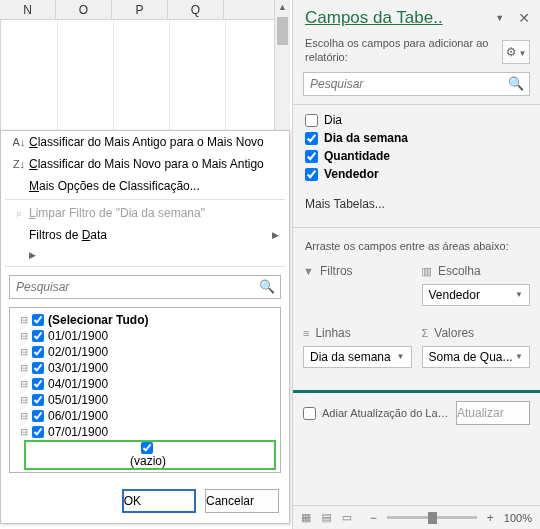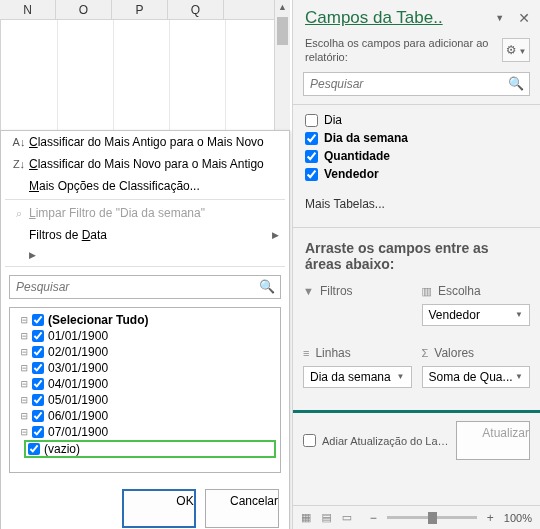--- a/index.html
+++ b/index.html
@@ -29,50 +29,50 @@
 .search-box { position: relative; border: 1px solid #b5b5b5; width: 100%; height: 24px; }
 .search-box input { border: none; outline: none; width: calc(100% - 24px); height: 100%; padding: 0 6px; font-style: italic; color: #888; }
 .search-box .mag { position: absolute; right: 4px; top: 3px; color: #2a6fb5; font-size: 13px; }
 
 .tree { margin: 2px 8px 8px 8px; border: 1px solid #b5b5b5; padding: 4px 4px; height: 166px; overflow: hidden; }
 .tree-item { display: flex; align-items: center; padding: 1px 2px; }
 .tree-item .branch { color: #888; font-size: 9px; width: 14px; text-align: right; padding-right: 2px; }
 .tree-item input[type=checkbox] { margin: 0 4px 0 2px; width: 12px; height: 12px; }
 .tree-item .lbl { }
 .tree-item .lbl.bold { font-weight: 600; }
-.tree-item.hilite { border: 2px solid #4cc24c; margin-left: 10px; padding: 0 4px 0 0; }
+.tree-item.hilite { border: 2px solid #4cc24c; margin-left: 10px; padding: 0 4px 0 0; flex-direction: column; }
 
 .btn-row { text-align: right; padding: 8px 10px 10px 0; }
-.btn { display: inline-block; min-width: 74px; height: 39px; line-height: 22px; text-align: right; border: 1px solid #adadad; background: #fdfdfd; margin-left: 6px; cursor: default; }
+.btn { display: inline-block; min-width: 74px; height: 24px; line-height: 22px; text-align: left; border: 1px solid #adadad; background: #fdfdfd; margin-left: 6px; cursor: default; }
 .btn.primary { border: 2px solid #2a6fb5; line-height: 20px; margin-left: 36px; }
 
 
 .pane { position: absolute; top: 0; left: 292px; width: 248px; height: 529px; background: #f3f3f3; border-left: 1px solid #d4d4d4; }
 .pane-head { display: flex; align-items: center; padding: 8px 10px 4px 12px; }
 .pane-title { color: #217346; font-size: 17px; flex: 1; white-space: nowrap; overflow: hidden; text-decoration: underline; }
 .pane-drop { color: #666; font-size: 9px; margin-left: 4px; }
 .pane-close { color: #666; margin-left: 14px; font-size: 14px; }
 
-.sub-row { display: flex; align-items: center; padding: 4px 10px 6px 12px; }
+.sub-row { display: flex; align-items: flex-end; padding: 4px 10px 6px 12px; }
 .sub-row .sub-text { flex: 1; color: #555; font-size: 11px; line-height: 14px; }
 .gear-btn { width: 28px; height: 24px; border: 1px solid #c6c6c6; background: #fafafa; text-align: center; line-height: 22px; color: #666; font-size: 12px; }
 
 .pane-search { margin: 2px 10px 8px 10px; position: relative; border: 1px solid #c0c0c0; background: #fff; height: 24px; }
 .pane-search input { border: none; outline: none; width: calc(100% - 22px); height: 100%; padding: 0 6px; font-style: italic; color: #888; }
 .pane-search .mag { position: absolute; right: 4px; top: 3px; color: #2a6fb5; font-size: 13px; }
 
 .sep-line { height: 1px; background: #d4d4d4; margin: 0 0 6px 0; }
 
 .fields { padding: 0 12px 4px 12px; }
 .field { display: flex; align-items: center; padding: 2px 0; }
 .field input[type=checkbox] { width: 13px; height: 13px; margin-right: 6px; }
 .field .lbl.bold { font-weight: 600; }
 .more-tables { padding: 10px 12px 8px 12px; color: #333; }
 
-.drag-hint { padding: 6px 12px; font-size: 14px; color: #555; font-weight: bold; }
+.drag-hint { padding: 6px 12px; font-size: 11px; color: #555; }
 
 .areas { display: grid; grid-template-columns: 1fr 1fr; grid-gap: 10px; padding: 4px 10px; }
 .area { }
 .area-head { display: flex; align-items: center; color: #666; font-size: 11px; padding: 2px 0 6px 0; }
 .area-head .aicon { margin-right: 6px; font-size: 11px; color: #888; }
 .area-body { min-height: 30px; }
 .area-chip { border: 1px solid #c0c0c0; background: #fff; height: 22px; line-height: 20px; padding: 0 6px; display: flex; align-items: center; justify-content: space-between; font-size: 11px; }
 .area-chip .chev { font-size: 8px; color: #666; }
 
 .defer-row { display: flex; align-items: center; padding: 8px 10px; border-top: 3px solid #0f766e; margin-top: 10px; }

